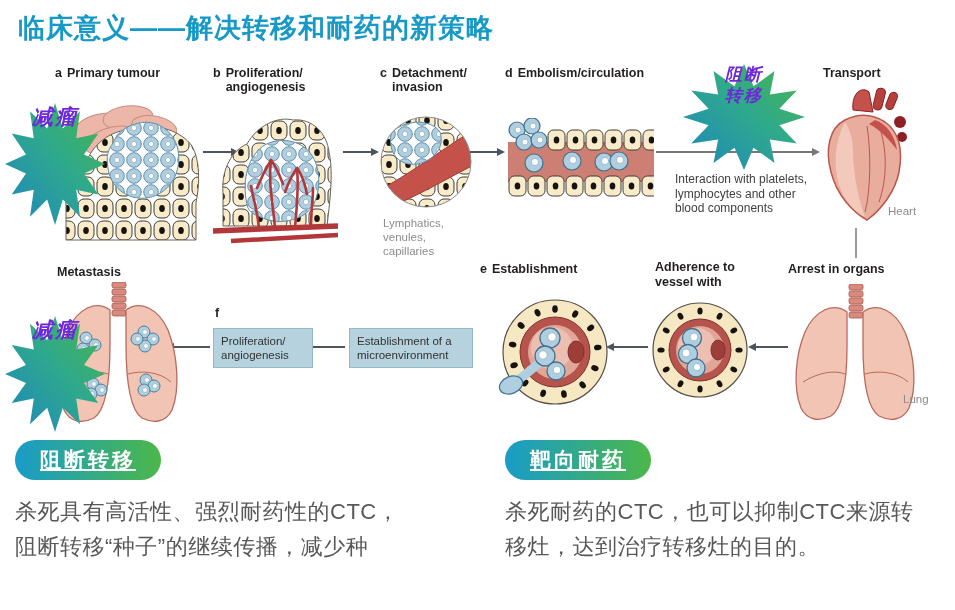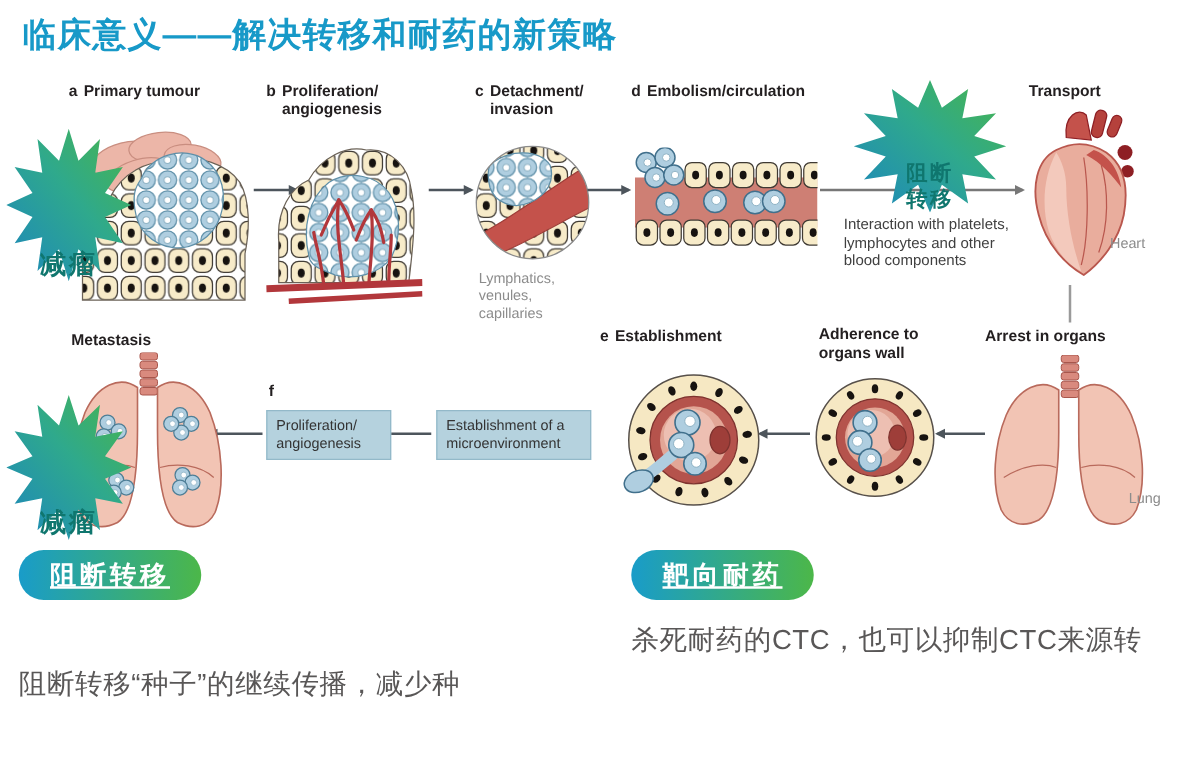--- a/index.html
+++ b/index.html
@@ -9,22 +9,22 @@
   .steplabel{position:absolute;display:flex;gap:5px;font-size:12.5px;font-weight:bold;color:#231F20;line-height:14px;}
   .boldlabel{position:absolute;font-size:12.5px;font-weight:bold;color:#231F20;line-height:15px;}
   .cap{position:absolute;font-size:11.5px;color:#8C8C8C;line-height:14px;}
   .note{position:absolute;font-size:12px;color:#3F3F3F;line-height:14.5px;}
   .bluebox{position:absolute;background:#B5D2DE;border:1px solid #93B9C9;color:#333;
            font-size:11.5px;line-height:14px;padding:5px 7px;}
   .illus{position:absolute;}
   .illus svg{display:block;width:100%;height:100%;}
   .star{position:absolute;}
   .star svg{position:absolute;inset:0;width:100%;height:100%;}
-  .startext{position:absolute;inset:0;display:flex;align-items:flex-end;justify-content:center;
-            color:#0f766e;font-weight:bold;text-align:center;}
+  .startext{position:absolute;inset:0;display:flex;align-items:flex-start;justify-content:center;
+            color:#6d28d9;font-weight:bold;text-align:center;font-style:italic;}
   .arr{position:absolute;height:0;border-top:2px solid #4D555C;}
   .arr.r::after{content:"";position:absolute;right:-2px;top:-5px;width:0;height:0;
     border-left:8px solid #4D555C;border-top:4px solid transparent;border-bottom:4px solid transparent;}
   .arr.l::before{content:"";position:absolute;left:-2px;top:-5px;width:0;height:0;
     border-right:8px solid #4D555C;border-top:4px solid transparent;border-bottom:4px solid transparent;}
   .arr.gray{border-top-color:#777;}
   .arr.gray::after{border-left-color:#777;}
   .vline{position:absolute;width:2px;background:#9a9a9a;}
   .pill{position:absolute;width:146px;height:40px;border-radius:21px;
         background:linear-gradient(90deg,#199CC9,#4CB749);
@@ -229,21 +229,21 @@
       <circle cx="87" cy="57" r="5" fill="#8E1F24"></circle>
       <path d="M30,40 C14,48 10,70 16,92 C22,116 38,132 52,140 C66,130 80,112 84,92 C88,70 84,52 70,42 C56,33 42,34 30,40 Z" fill="#E9AD9D" stroke="#B9574E" stroke-width="1.5"></path>
       <path d="M30,42 C20,60 18,85 24,105 C30,122 40,132 50,137 C44,120 38,95 38,70 C38,58 34,48 30,42 Z" fill="#F3C9BC"></path>
       <path d="M60,40 C72,44 80,56 82,70 C76,62 66,50 54,44 Z" fill="#C4524B"></path>
       <g fill="none" stroke="#B9574E" stroke-width="1">
         <path d="M52,46 C56,70 56,110 50,132"></path>
           <path d="M66,52 C72,72 72,100 64,122"></path>
       </g>
     </svg>
   </div>
-  <div class="cap" style="left:888px;top:188px">Heart</div>
+  <div class="cap" style="left:888px;top:204px">Heart</div>
 
   <div class="vline" style="left:855px;top:228px;height:30px"></div>
 
   <div class="boldlabel" style="left:788px;top:262px">Arrest in organs</div>
 
   <div class="illus" style="left:785px;top:284px;width:140px;height:140px">
     <svg viewBox="0 0 140 140">
       <g fill="#D98A7E" stroke="#A8564C" stroke-width="0.8">
         <rect x="64" y="0" width="14" height="6" rx="2"></rect>
           <rect x="64" y="7" width="14" height="6" rx="2"></rect>
@@ -258,21 +258,21 @@
           <path d="M80,90 C94,86 112,88 123,98"></path>
       </g>
     </svg>
   </div>
   <div class="cap" style="left:903px;top:392px">Lung</div>
 
   <div class="arr l" style="left:750px;top:346px;width:38px"></div>
 
   <div class="boldlabel" style="left:655px;top:260px">
     <span>Adherence to</span><br>
-    <span>organs wall</span>
+    <span>vessel with</span>
   </div>
 
   <div class="illus" style="left:650px;top:296px;width:100px;height:108px">
     <svg viewBox="0 0 100 108">
       <circle cx="50" cy="54" r="47" fill="#F6E8C3" stroke="#57504A" stroke-width="1.2"></circle>
       <g fill="#171310">
         <g transform="rotate(0 50 54)">
             <ellipse cx="50" cy="15" rx="2.6" ry="3.6"></ellipse>
           </g>
         <g transform="rotate(30 50 54)">
@@ -469,22 +469,23 @@
 
   <div class="star" style="left:5px;top:316px;width:100px;height:116px">
     <svg viewBox="0 0 100 100" preserveAspectRatio="none">
         <polygon class="star-poly" fill="url(#stargrad)" points="50.0,0.0 57.8,21.0 75.0,6.7 71.2,28.8 93.3,25.0 79.0,42.2 100.0,50.0 79.0,57.8 93.3,75.0 71.2,71.2 75.0,93.3 57.8,79.0 50.0,100.0 42.2,79.0 25.0,93.3 28.8,71.2 6.7,75.0 21.0,57.8 0.0,50.0 21.0,42.2 6.7,25.0 28.8,28.8 25.0,6.7 42.2,21.0"></polygon>
       </svg>
     <div class="startext" style="font-size:21px;letter-spacing:2px">减瘤</div>
   </div>
 
   <div class="pill" style="left:15px;top:440px">阻断转移</div>
   <div class="para" style="left:15px;top:494px;width:470px">
-    <br>
+    <span>杀死具有高活性、强烈耐药性的CTC，</span><br>
     <span>阻断转移“种子”的继续传播，减少种</span><br>
   </div>
 
   <div class="pill" style="left:505px;top:440px">靶向耐药</div>
   <div class="para" style="left:505px;top:494px;width:450px">
     <span>杀死耐药的CTC，也可以抑制CTC来源转</span><br>
+    <span>移灶，达到治疗转移灶的目的。</span>
   </div>
 
 </div>
 
 </body></html>

